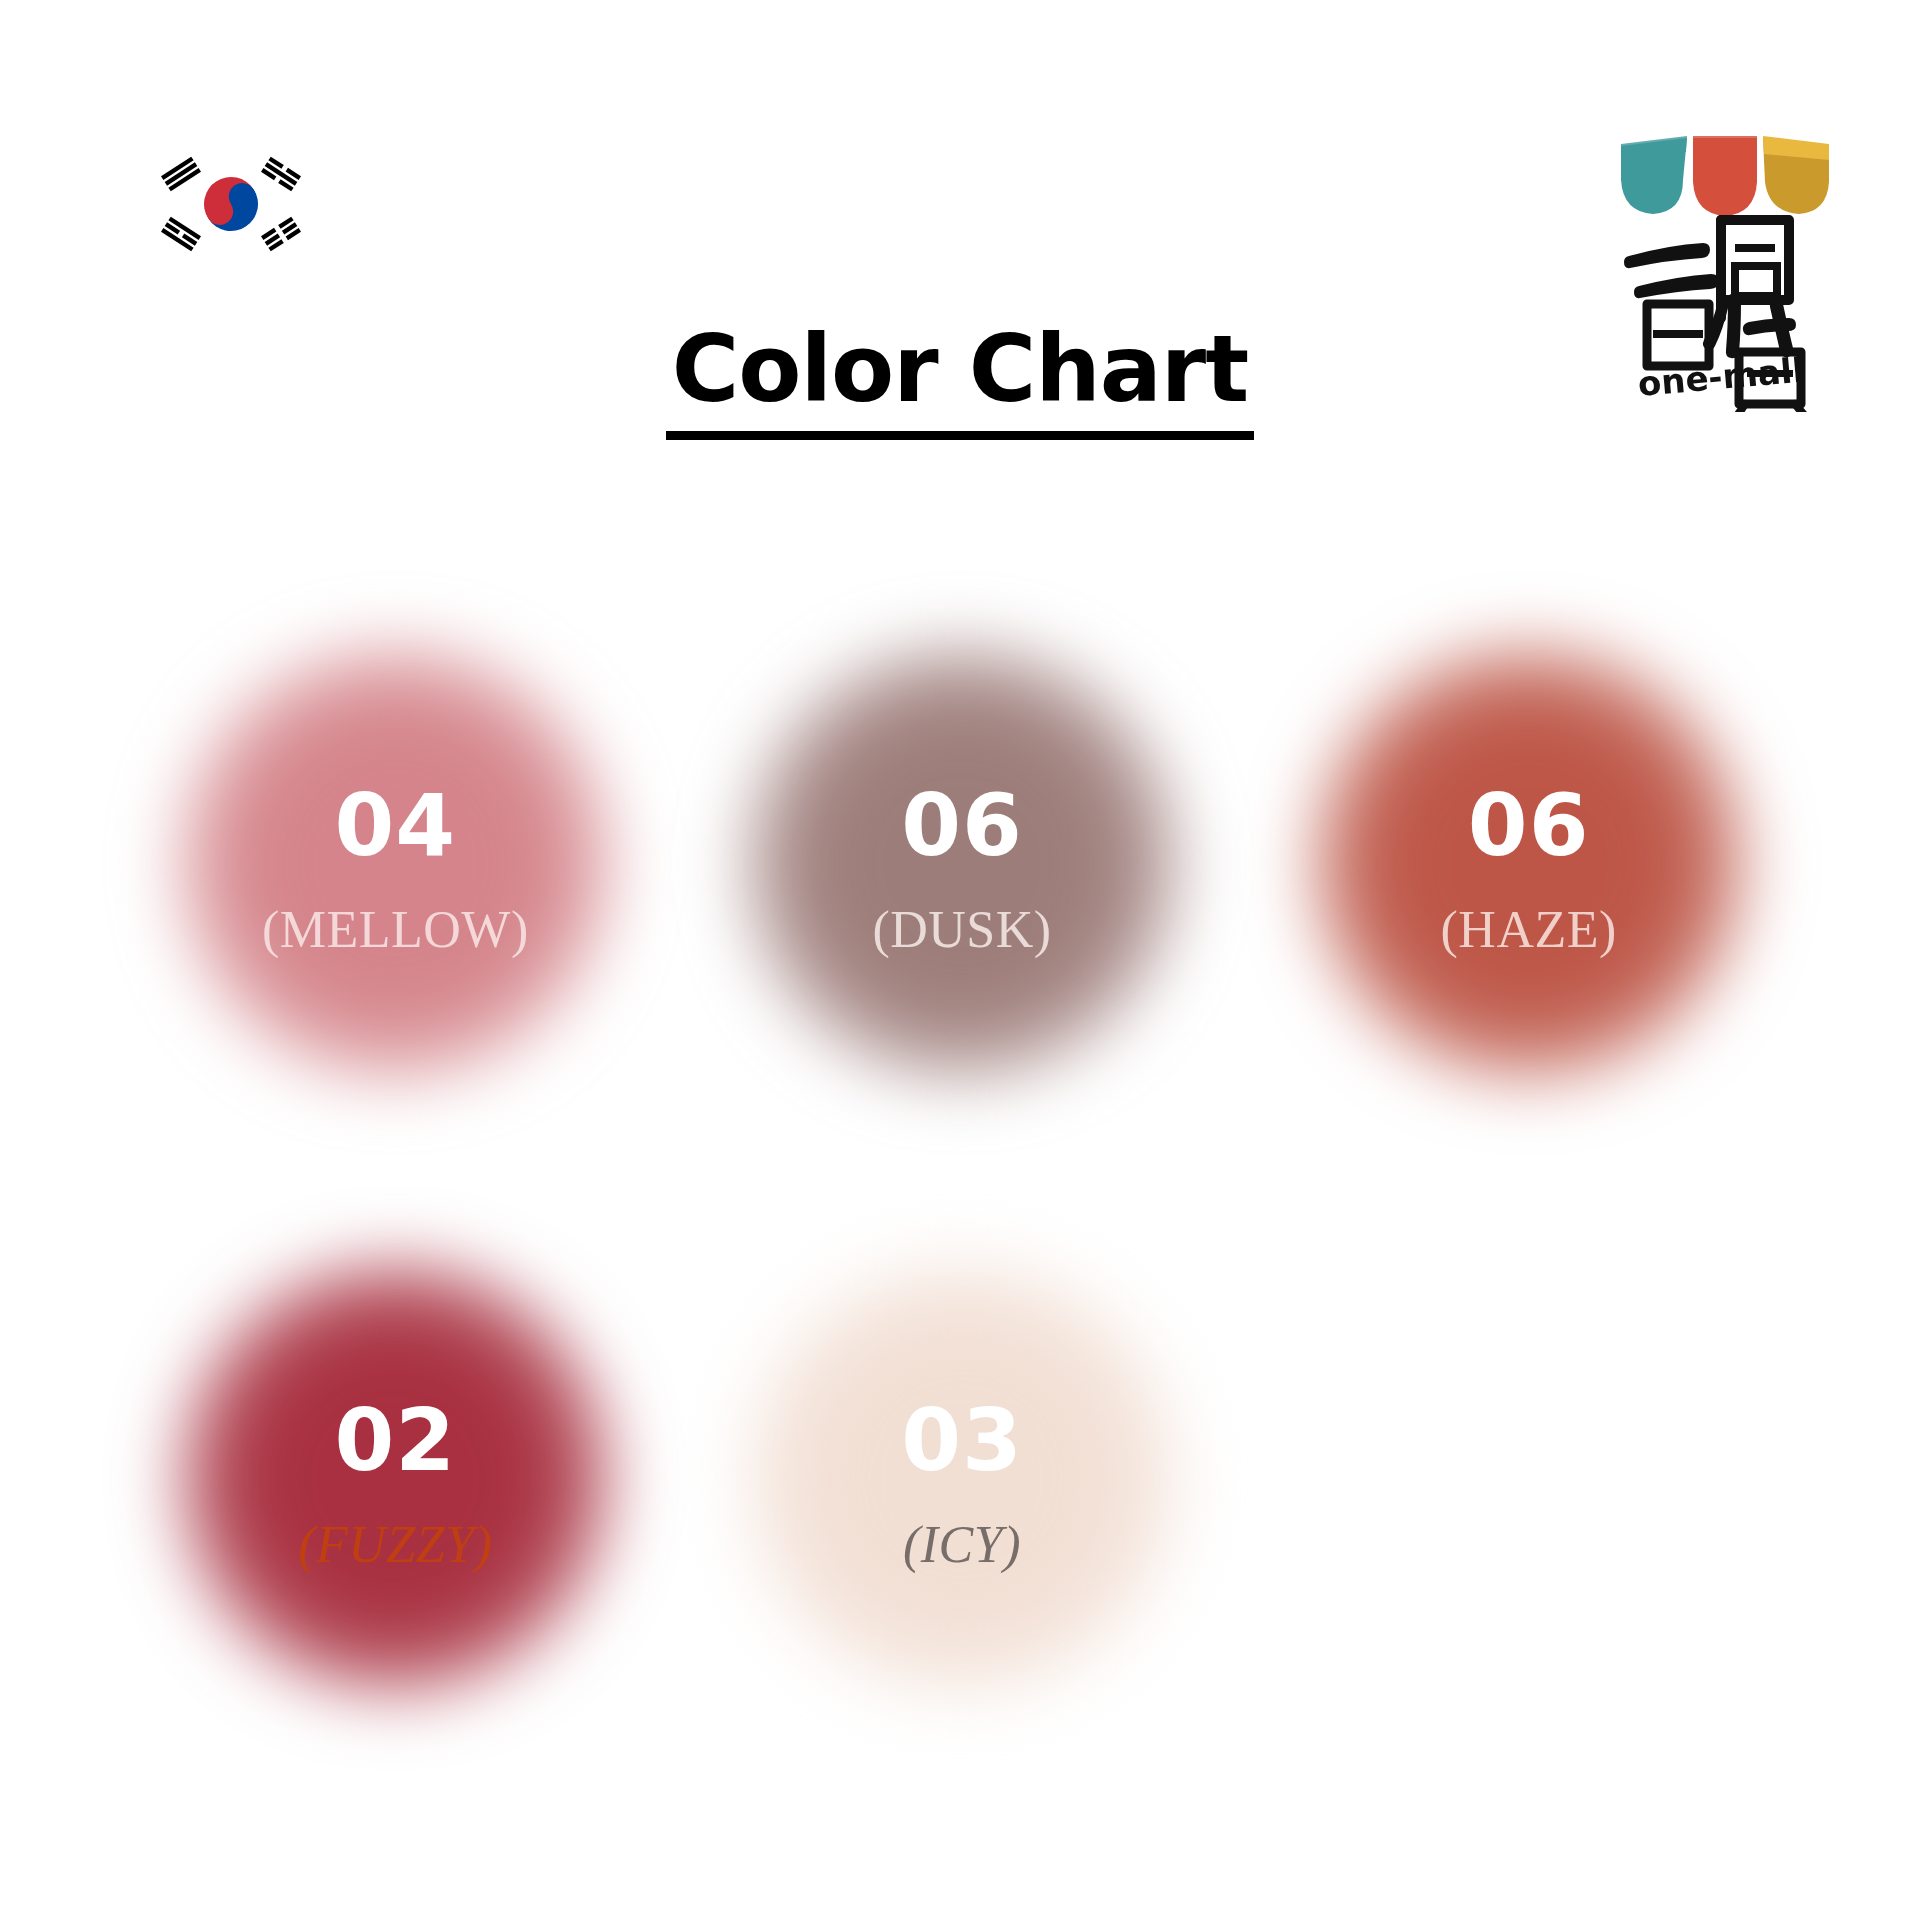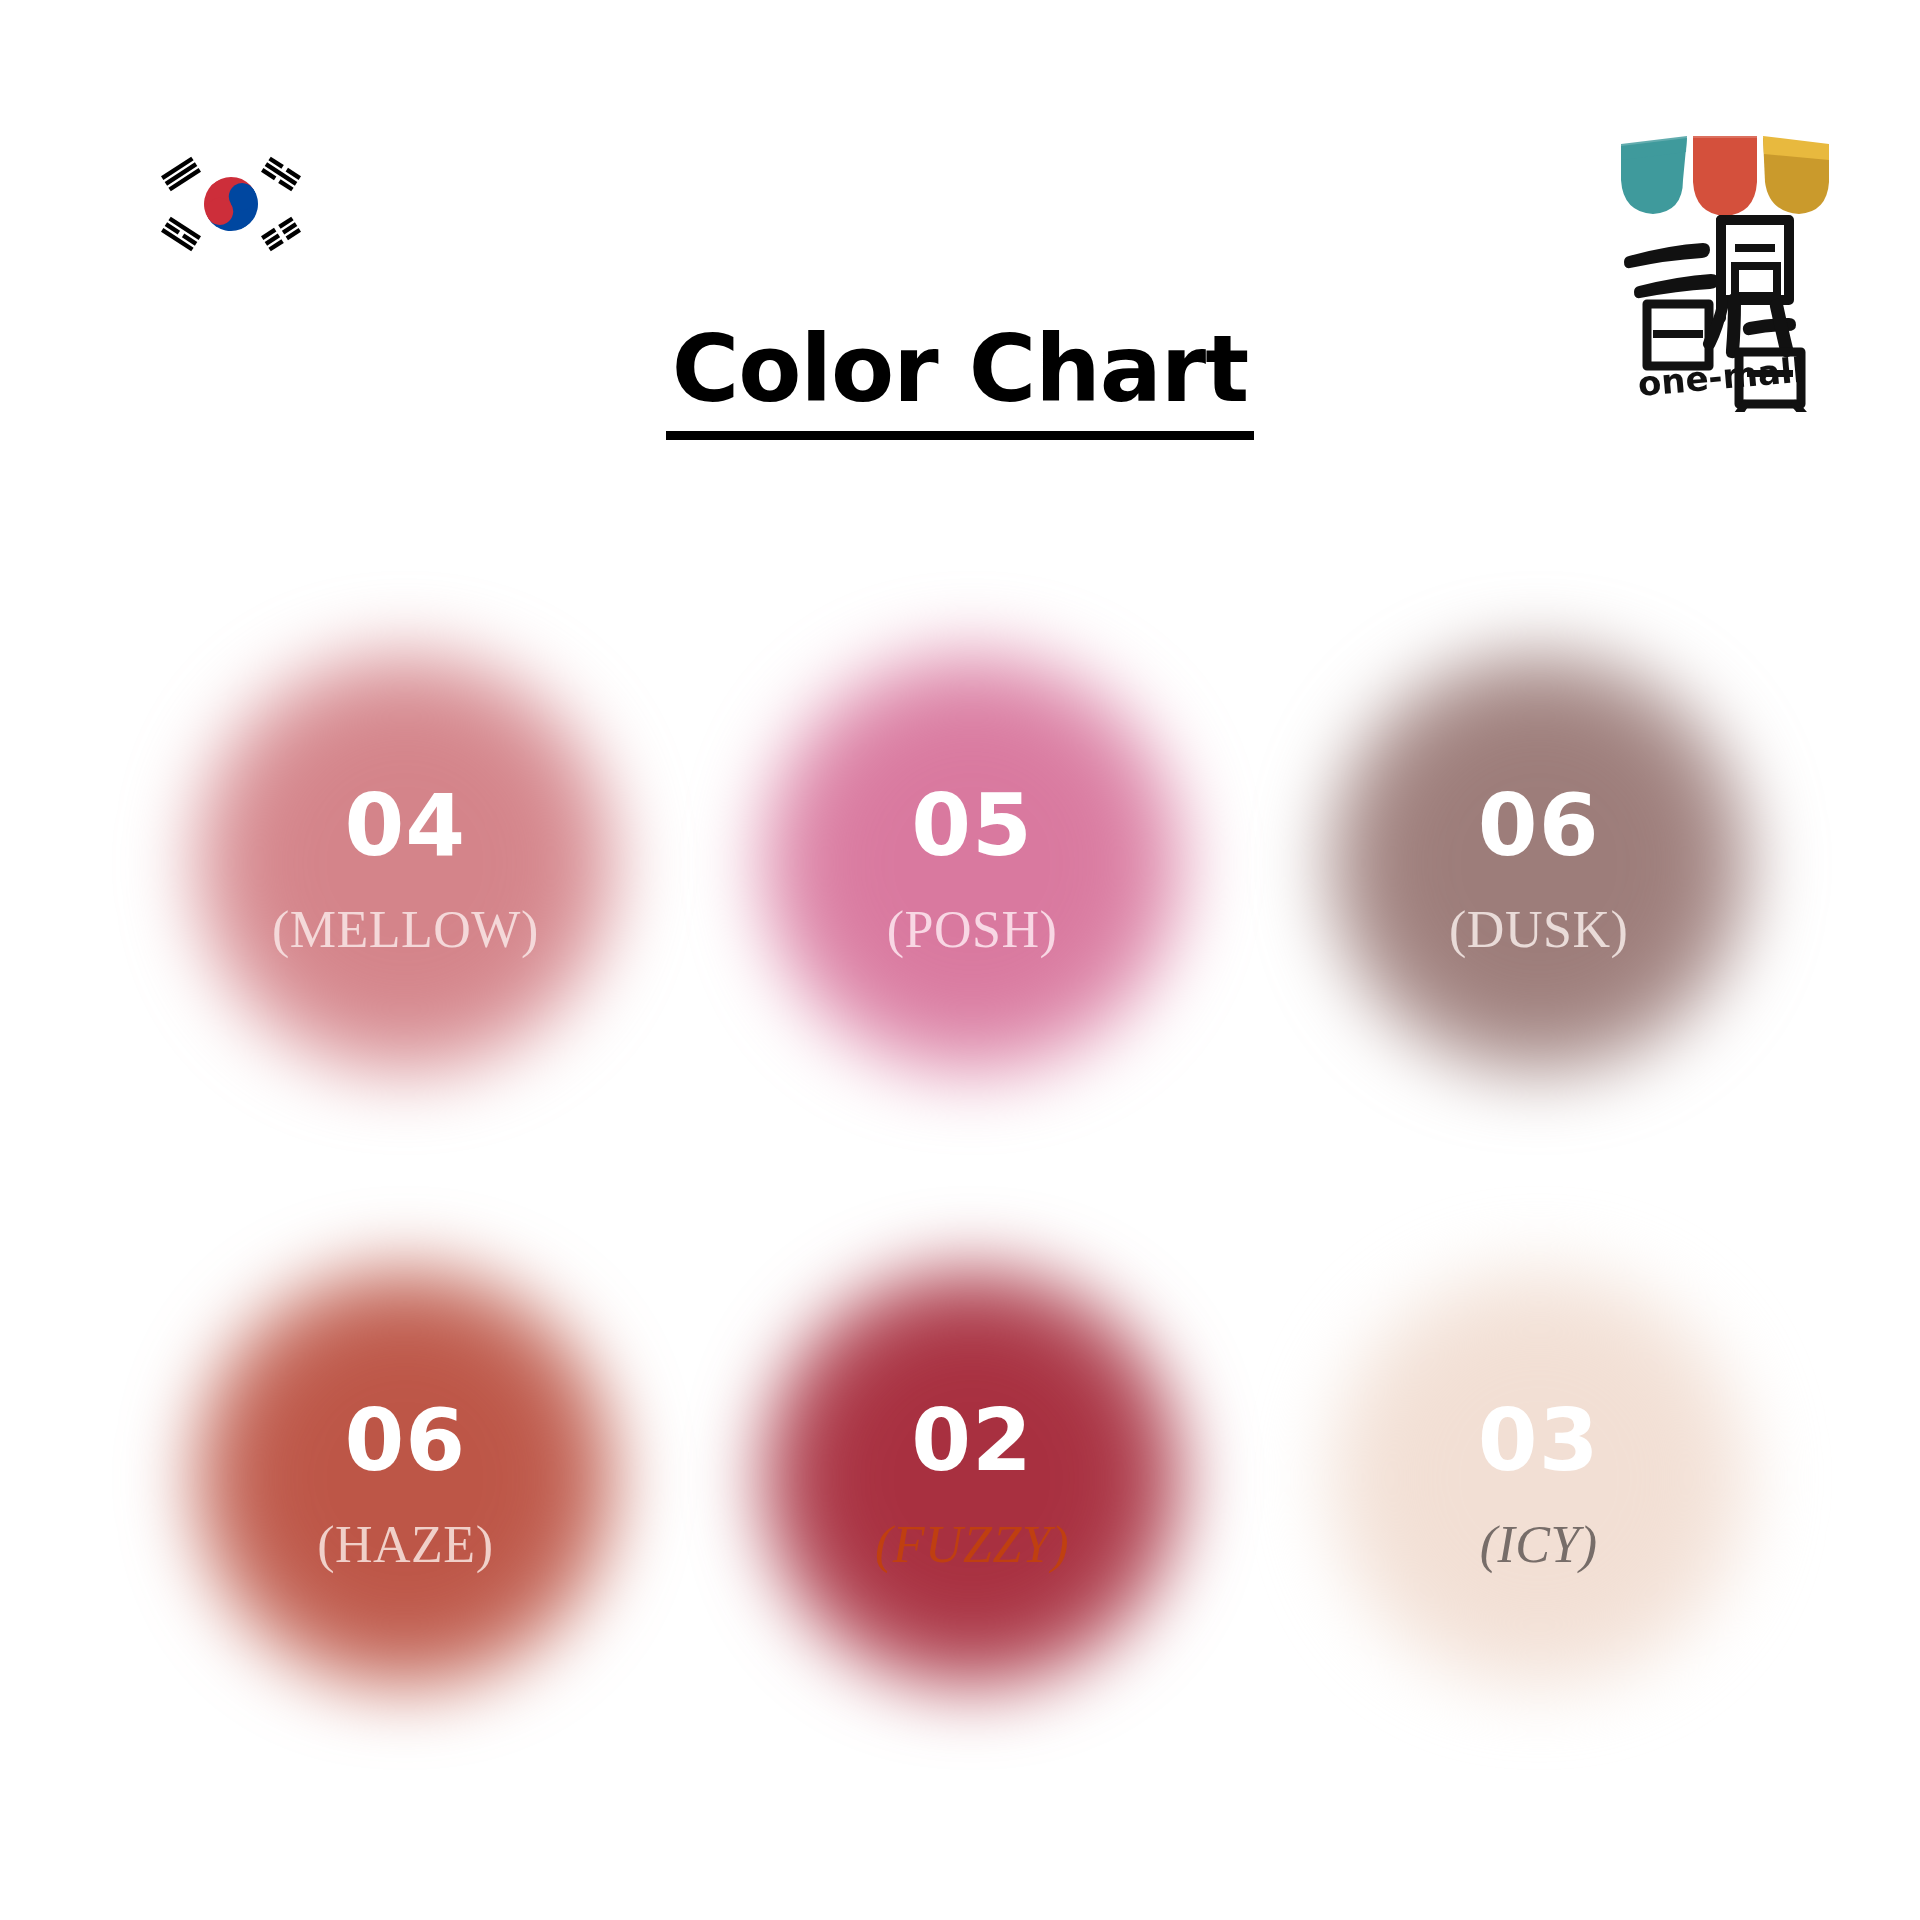--- a/index.html
+++ b/index.html
@@ -49,21 +49,21 @@
     letter-spacing: -1px;
     color: #000000;
     line-height: 1.05;
     border-bottom: 9px solid #000000;
     padding: 0 6px 12px 6px;
   }
 
   
   #swatch-grid {
     position: absolute;
-    left: 122px;
+    left: 112px;
     top: 555px;
     width: 1700px;
     height: 1230px;
     display: grid;
     grid-template-columns: repeat(3, 1fr);
     grid-template-rows: repeat(2, 1fr);
   }
   .swatch-cell {
     position: relative;
     display: flex;
@@ -208,27 +208,20 @@
 <div id="swatch-grid">
 
   <div class="swatch-cell">
     <div class="swatch-blob" style="background: radial-gradient(circle, rgb(212, 132, 138) 0%, rgb(212, 132, 138) 44%, rgba(212, 132, 138, 0.8) 62%, rgba(212, 132, 138, 0.333) 80%, rgba(212, 132, 138, 0) 100%);"></div>
     <div class="swatch-text">
       <div class="swatch-number" style="color: rgb(255, 255, 255);">04</div>
       <div class="swatch-label" style="color: rgb(247, 224, 224);">(MELLOW)</div>
     </div>
   </div>
 
-  <div class="swatch-cell">
-    <div class="swatch-blob" style="background: radial-gradient(circle, rgb(217, 121, 159) 0%, rgb(217, 121, 159) 44%, rgba(217, 121, 159, 0.8) 62%, rgba(217, 121, 159, 0.333) 80%, rgba(217, 121, 159, 0) 100%);"></div>
-    <div class="swatch-text">
-      <div class="swatch-number" style="color: rgb(255, 255, 255);">05</div>
-      <div class="swatch-label" style="color: rgb(251, 223, 234);">(POSH)</div>
-    </div>
-  </div>
 
   <div class="swatch-cell">
     <div class="swatch-blob" style="background: radial-gradient(circle, rgb(157, 125, 122) 0%, rgb(157, 125, 122) 44%, rgba(157, 125, 122, 0.8) 62%, rgba(157, 125, 122, 0.333) 80%, rgba(157, 125, 122, 0) 100%);"></div>
     <div class="swatch-text">
       <div class="swatch-number" style="color: rgb(255, 255, 255);">06</div>
       <div class="swatch-label" style="color: rgb(240, 227, 224);">(DUSK)</div>
     </div>
   </div>
 
   <div class="swatch-cell">

